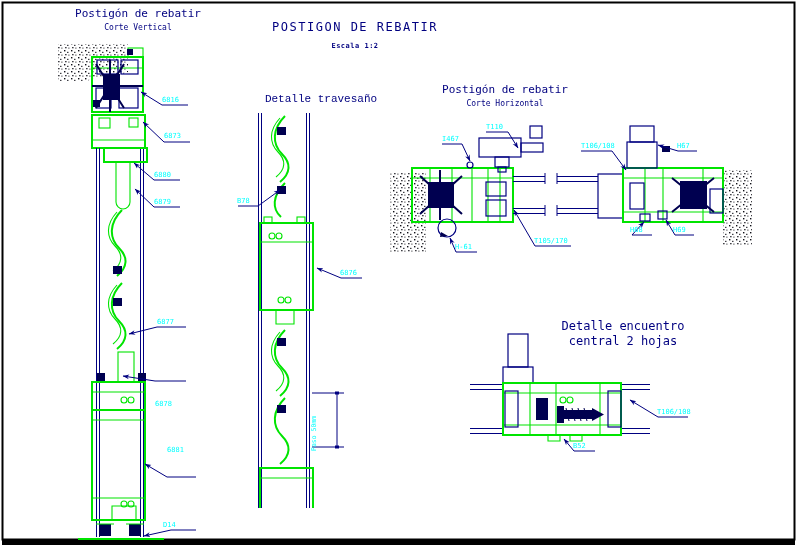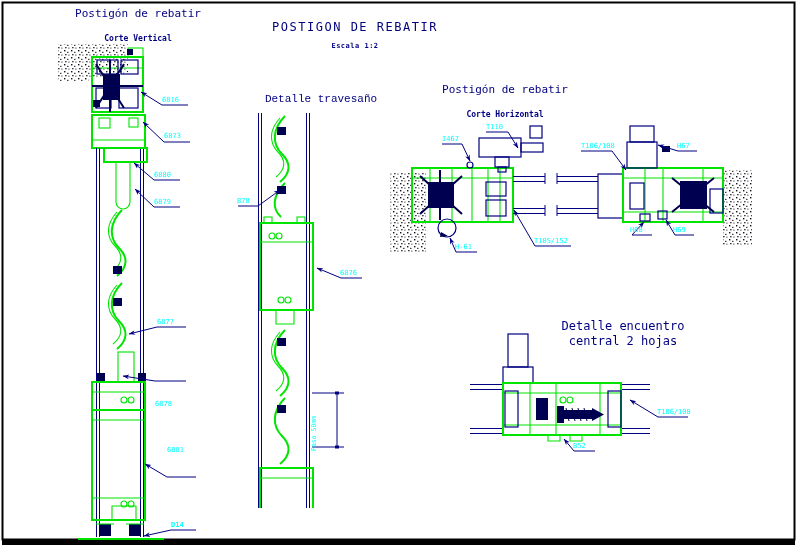--- a/index.html
+++ b/index.html
@@ -7,21 +7,21 @@
     width:797px;height:550px;background:#ffffff;position:relative;overflow:hidden;
     font-family:"DejaVu Sans Mono","Liberation Mono",monospace;
   }
   svg{position:absolute;left:0;top:0;}
   .lbl{
     position:absolute;color:#00ffff;font-size:7px;line-height:7px;
     white-space:nowrap;letter-spacing:0;z-index:5;
   }
   .ttl{position:absolute;color:#000080;white-space:nowrap;text-align:center;z-index:5;}
   .t-big{font-size:11px;line-height:12px;text-align:center;}
-  .t-sub{font-size:8px;line-height:9px;font-weight:bold;margin-top:11px;}
+  .t-sub{font-size:8px;line-height:9px;font-weight:normal;}
   .t-main{font-size:12px;line-height:13px;letter-spacing:1.5px;}
   .t-scale{font-size:7px;line-height:8px;font-weight:bold;letter-spacing:0.5px;text-align:center;}
   .t-med{font-size:12px;line-height:13px;}
   .dim{
     position:absolute;color:#00ffff;font-size:6.5px;line-height:7px;white-space:nowrap;
     transform:rotate(-90deg);transform-origin:left bottom;z-index:5;
   }
 </style>
 </head>
 <body>
@@ -248,29 +248,29 @@
 <div class="ttl t-med" style="left:543px;top:320px;width:160px;">Detalle encuentro</div>
 <div class="ttl t-med" style="left:543px;top:335px;width:160px;">central 2 hojas</div>
 
 <span class="lbl" style="left:162px;top:97px;">6816</span>
 <span class="lbl" style="left:164px;top:133px;">6873</span>
 <span class="lbl" style="left:154px;top:172px;">6880</span>
 <span class="lbl" style="left:154px;top:199px;">6879</span>
 <span class="lbl" style="left:157px;top:319px;">6877</span>
 <span class="lbl" style="left:155px;top:373px;margin-top:28px;">6878</span>
 <span class="lbl" style="left:167px;top:447px;">6881</span>
-<span class="lbl" style="left:171px;top:522px;font-weight:bold;">D14</span>
+<span class="lbl" style="left:163px;top:522px;">D14</span>
 
 <span class="lbl" style="left:237px;top:198px;">B78</span>
 <span class="lbl" style="left:340px;top:270px;text-align:right;">6876</span>
 <span class="dim" style="left:318px;top:444px;">Paso 50mm</span>
 
 <span class="lbl" style="left:486px;top:124px;">T110</span>
 <span class="lbl" style="left:442px;top:136px;">I467</span>
 <span class="lbl" style="left:581px;top:143px;">T106/108</span>
 <span class="lbl" style="left:677px;top:143px;">H67</span>
 <span class="lbl" style="left:455px;top:244px;">H-61</span>
-<span class="lbl" style="left:534px;top:238px;">T105/152</span>
+<span class="lbl" style="left:534px;top:238px;">T105/170</span>
 <span class="lbl" style="left:630px;top:227px;">H68</span>
 <span class="lbl" style="left:673px;top:227px;">H69</span>
 
 <span class="lbl" style="left:657px;top:409px;">T106/108</span>
 <span class="lbl" style="left:573px;top:443px;">B52</span>
 
 </body></html>

